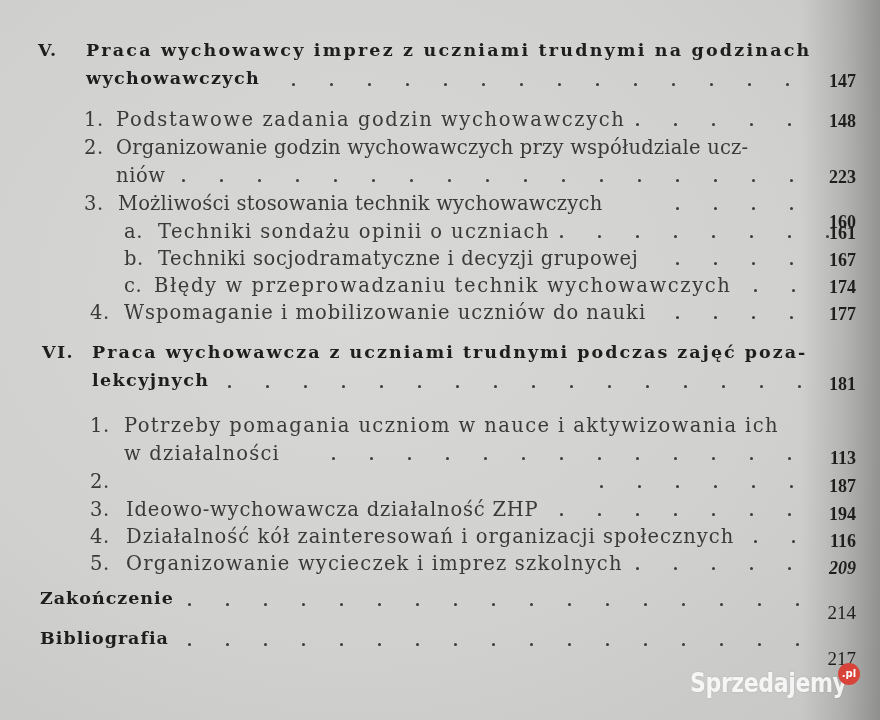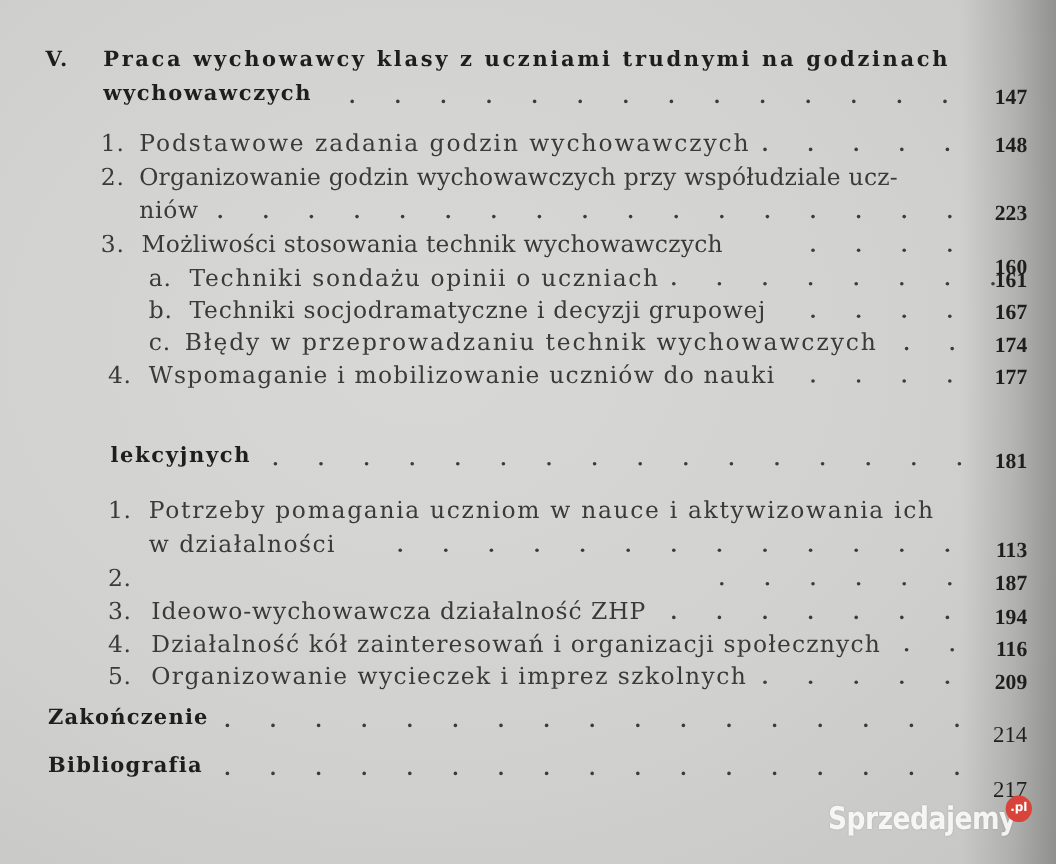--- a/index.html
+++ b/index.html
@@ -36,21 +36,21 @@
       font-size: 10px; line-height: 22px; text-align: center;
     }
   </style>
 </head>
 <body>
 
 <div class="page">
 
   <div class="row" style="top:40px;">
     <span class="txt bold" style="left:38px;">V.</span>
-    <span class="txt bold" style="left:86px; letter-spacing:2.2px;">Praca wychowawcy klasy z uczniami trudnymi na godzinach</span>
+    <span class="txt bold" style="left:86px; letter-spacing:2.2px;">Praca wychowawcy imprez z uczniami trudnymi na godzinach</span>
   </div>
   <div class="row" style="top:68px;">
     <span class="txt bold" style="left:86px;">wychowawczych</span>
     <span class="dots" style="left:292px;">
         <i style="left:0"></i>
         <i style="left:38px"></i>
         <i style="left:76px"></i>
         <i style="left:114px"></i>
         <i style="left:152px"></i>
         <i style="left:190px"></i>
@@ -162,20 +162,24 @@
     <span class="txt plain" style="left:124px; letter-spacing:1.0px;">Wspomaganie i mobilizowanie uczniów do nauki</span>
     <span class="dots" style="left:676px;">
         <i style="left:0"></i>
         <i style="left:38px"></i>
         <i style="left:76px"></i>
         <i style="left:114px"></i>
       </span>
     <span class="num" style="top:3px;">177</span>
   </div>
 
+  <div class="row" style="top:342px;">
+    <span class="txt bold" style="left:42px;">VI.</span>
+    <span class="txt bold" style="left:92px; letter-spacing:2.0px;">Praca wychowawcza z uczniami trudnymi podczas zajęć poza-</span>
+  </div>
   <div class="row" style="top:370px;">
     <span class="txt bold" style="left:92px;">lekcyjnych</span>
     <span class="dots" style="left:228px;">
         <i style="left:0"></i>
         <i style="left:38px"></i>
         <i style="left:76px"></i>
         <i style="left:114px"></i>
         <i style="left:152px"></i>
         <i style="left:190px"></i>
         <i style="left:228px"></i>
@@ -257,21 +261,21 @@
   <div class="row" style="top:552px;">
     <span class="txt plain" style="left:90px;">5.</span>
     <span class="txt plain" style="left:126px; letter-spacing:1.2px;">Organizowanie wycieczek i imprez szkolnych</span>
     <span class="dots" style="left:636px;">
         <i style="left:0"></i>
         <i style="left:38px"></i>
         <i style="left:76px"></i>
         <i style="left:114px"></i>
         <i style="left:152px"></i>
       </span>
-    <span class="num" style="top:6px;">209</span>
+    <span class="num" style="top:6px;font-style:italic;">209</span>
   </div>
 
   <div class="row" style="top:588px;">
     <span class="txt bold" style="left:40px; letter-spacing:1.0px;">Zakończenie</span>
     <span class="dots" style="left:188px;">
         <i style="left:0"></i>
         <i style="left:38px"></i>
         <i style="left:76px"></i>
         <i style="left:114px"></i>
         <i style="left:152px"></i>

